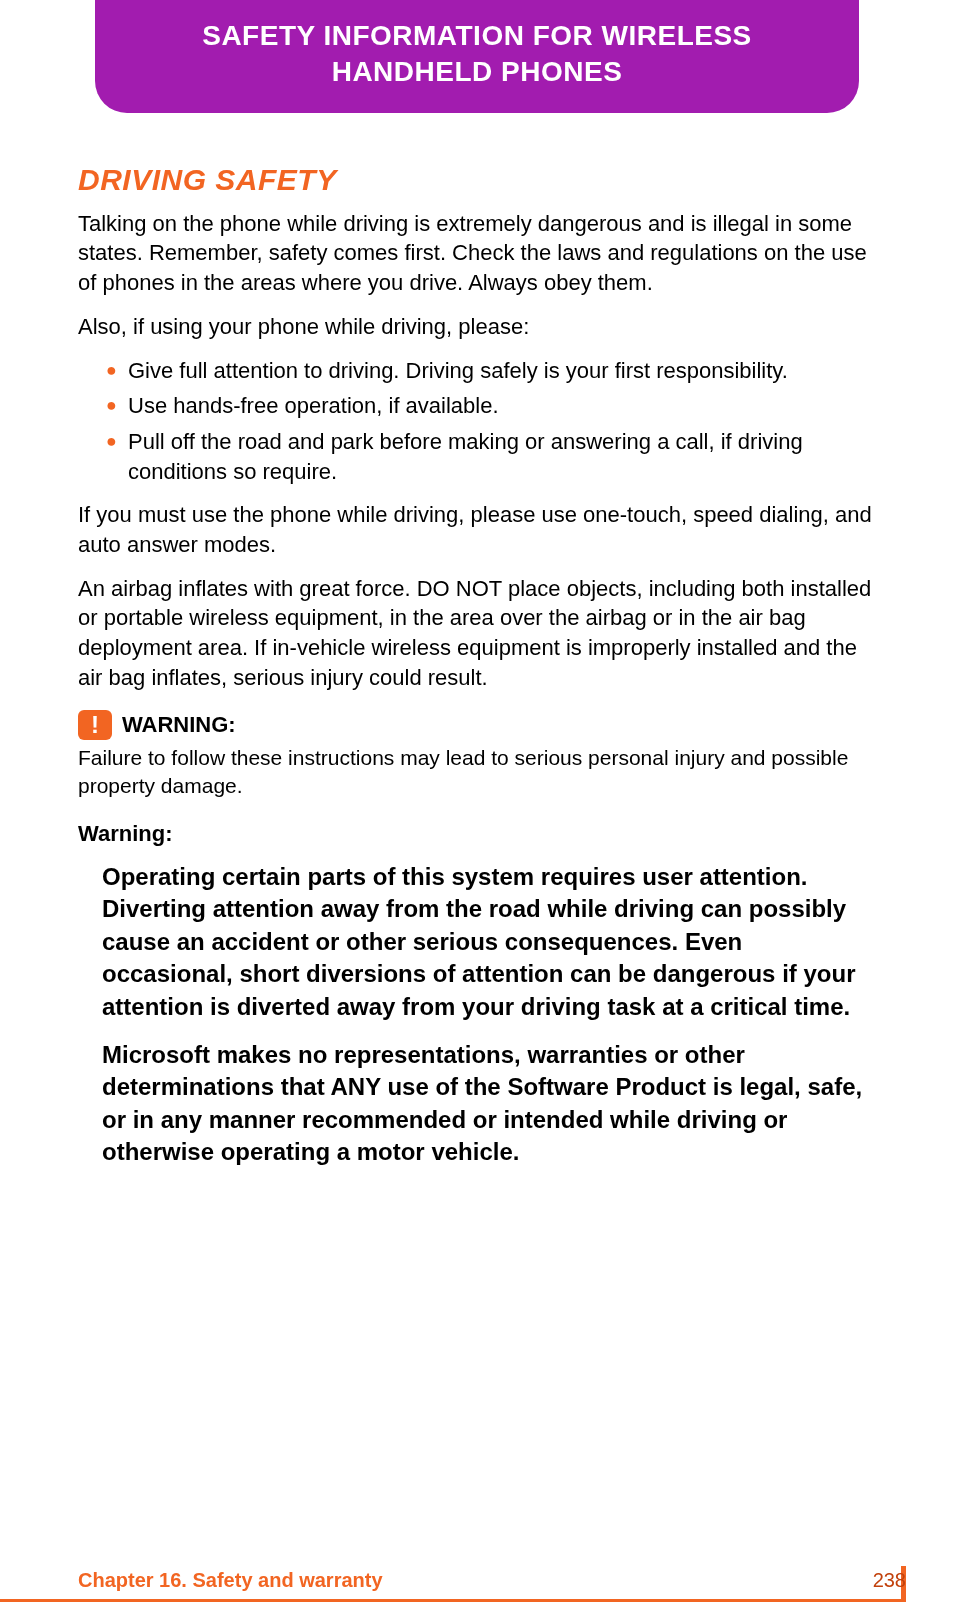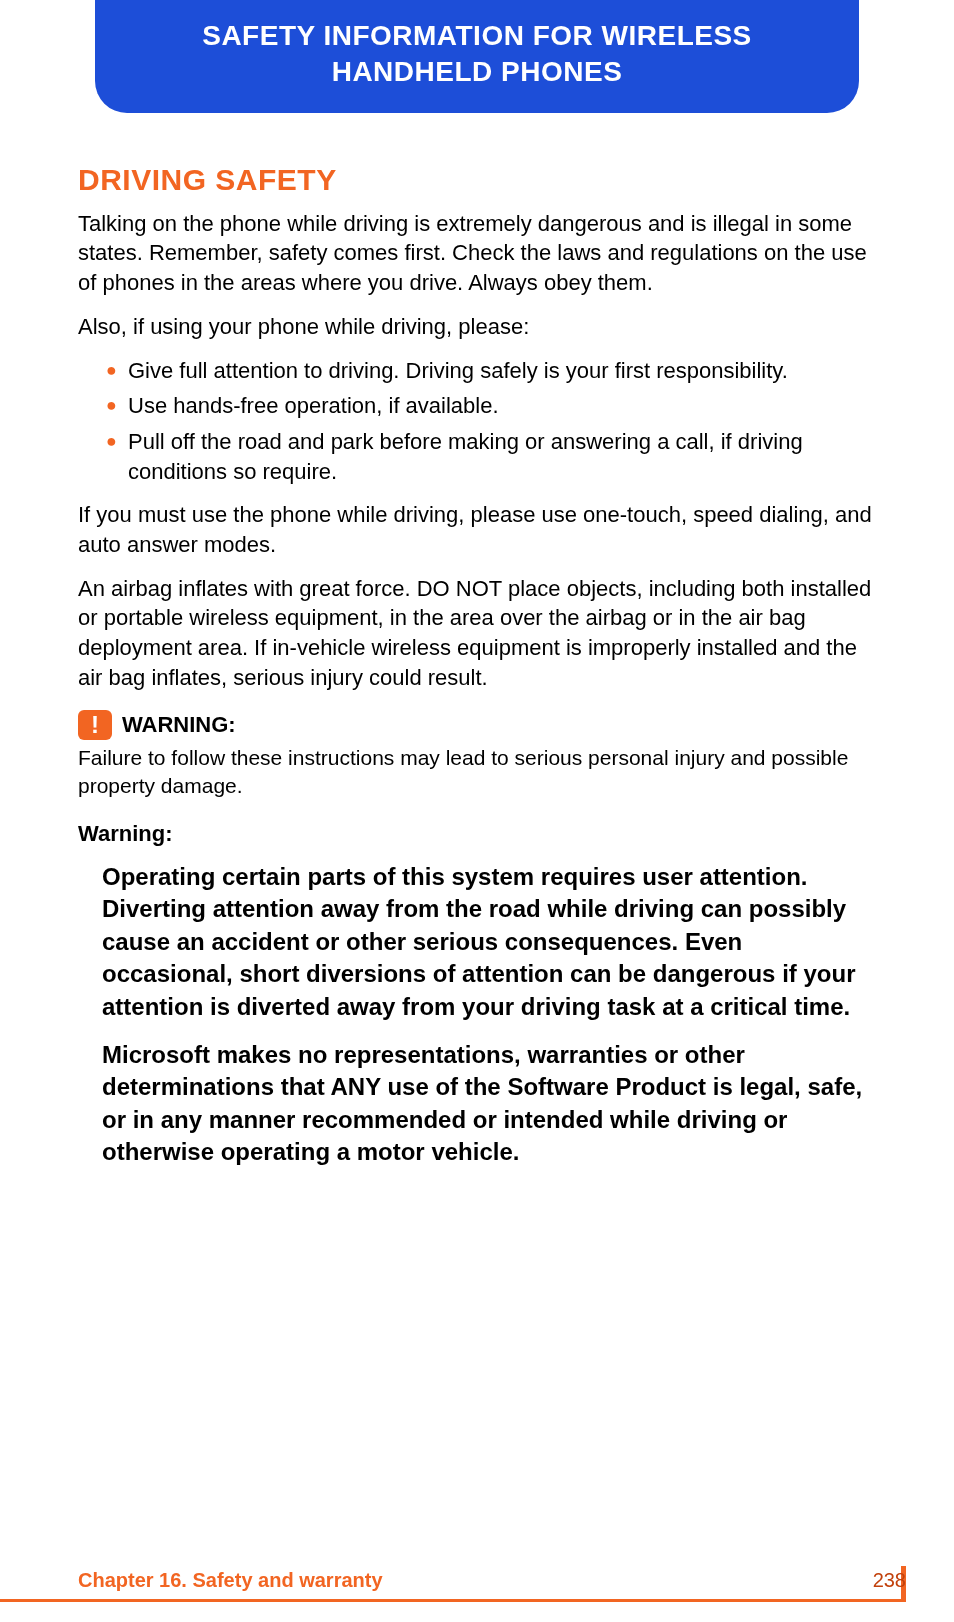--- a/index.html
+++ b/index.html
@@ -8,21 +8,21 @@
       box-sizing: border-box;
     }
     body {
       font-family: Arial, Helvetica, sans-serif;
       width: 954px;
       height: 1622px;
       background: #ffffff;
       position: relative;
     }
     .header-banner {
-      background: #1d4ed8;
+      background: #a21caf;
       color: #ffffff;
       text-align: center;
       padding: 18px 40px 22px 40px;
       margin: 0 95px 0 95px;
       border-bottom-left-radius: 32px;
       border-bottom-right-radius: 32px;
       font-weight: bold;
       font-size: 28px;
       line-height: 1.3;
       letter-spacing: 0.5px;
@@ -30,20 +30,21 @@
     .content {
       padding: 50px 78px 0 78px;
     }
     .section-heading {
       color: #f26522;
       font-size: 30px;
       font-weight: bold;
       margin-bottom: 12px;
       font-family: 'Arial Narrow', Arial, sans-serif;
       letter-spacing: 0.5px;
+      font-style: italic;
     }
     .body-text {
       font-size: 22px;
       line-height: 1.35;
       color: #000000;
       margin-bottom: 14px;
     }
     .bullet-list {
       list-style: none;
       padding-left: 28px;

